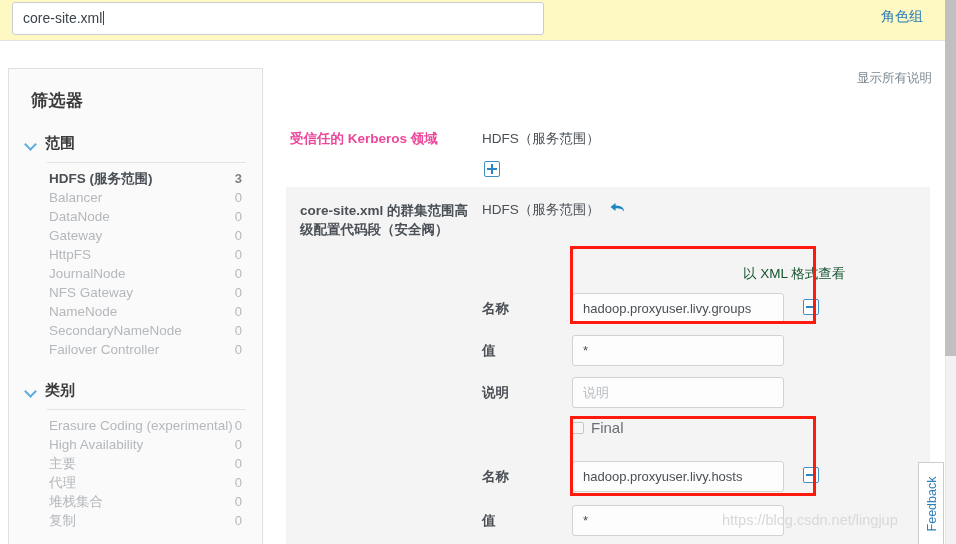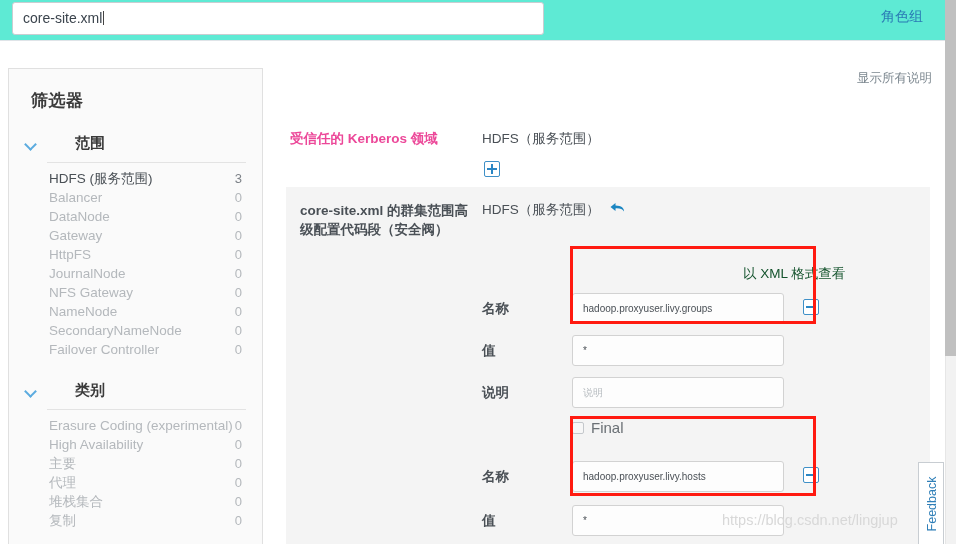--- a/index.html
+++ b/index.html
@@ -7,21 +7,21 @@
     width: 956px; height: 544px;
     font-family: "Liberation Sans", "DejaVu Sans", sans-serif;
     background: #ffffff;
     overflow: hidden;
   }
   #root { position: relative; width: 956px; height: 544px; overflow: hidden; }
 
   
   .header {
     position: absolute; left: 0; top: 0; width: 945px; height: 41px;
-    background: #5eead4;
+    background: #fef9c3;
     border-bottom: 1px solid #dfe4e8;
   }
   .search-box {
     position: absolute; left: 12px; top: 2px; width: 532px; height: 33px;
     background: #ffffff;
     border: 1px solid #c9cdd1;
     border-radius: 3px;
     font-size: 14px;
     color: #3b444d;
     padding: 0 10px;
@@ -51,21 +51,20 @@
     font-size: 17px; font-weight: bold; color: #3b3b3b;
     padding: 20px 0 0 22px;
     letter-spacing: .5px;
   }
   .filter-group { margin-top: 22px; }
   .filter-group-head {
     display: flex; align-items: center;
     padding: 0 0 0 14px;
     font-size: 15px; font-weight: bold; color: #3b3b3b;
     cursor: pointer;
-    gap: 30px;
   }
   .chev {
     width: 16px; height: 16px; margin-right: 6px;
     position: relative; flex: none;
   }
   .chev::before {
     content: ""; position: absolute; left: 3px; top: 4px;
     width: 7px; height: 7px;
     border-right: 2px solid #5babdf; border-bottom: 2px solid #5babdf;
     transform: rotate(45deg);
@@ -73,21 +72,21 @@
   .filter-divider {
     height: 1px; background: #e3e3e3;
     margin: 9px 16px 6px 38px;
   }
   .filter-item {
     display: flex; justify-content: space-between; align-items: center;
     padding: 1px 20px 1px 40px;
     font-size: 13.5px; line-height: 17px;
     color: #b4b8bc; cursor: pointer;
   }
-  .filter-item.active { color: #4a5056; }
+  .filter-item.active { color: #4a5056; font-weight: bold; }
   .filter-item .cnt { color: #b4b8bc; font-size: 13px; }
   .filter-item.active .cnt { color: #7d8288; }
 
   
   .main {
     position: absolute; left: 270px; top: 42px; width: 675px; height: 502px;
     background: #ffffff; overflow: hidden;
   }
   .show-all-desc {
     position: absolute; right: 13px; top: 28px;
@@ -154,21 +153,21 @@
 
   .frow { position: absolute; display: flex; align-items: center; }
   .frow-label {
     width: 90px; font-size: 13.5px; font-weight: bold; color: #4a5056;
   }
   .txtinput {
     background: #fdfdfd;
     border: 1px solid #d2d2d2;
     border-radius: 3px;
     height: 31px;
-    font-size: 10px;
+    font-size: 13px;
     color: #4a5056;
     padding: 0 10px;
     line-height: 29px;
     font-family: "Liberation Sans", sans-serif;
     white-space: nowrap; overflow: hidden;
   }
   .txtinput.ph { color: #b6bbbf; }
 
   .redbox {
     position: absolute;

